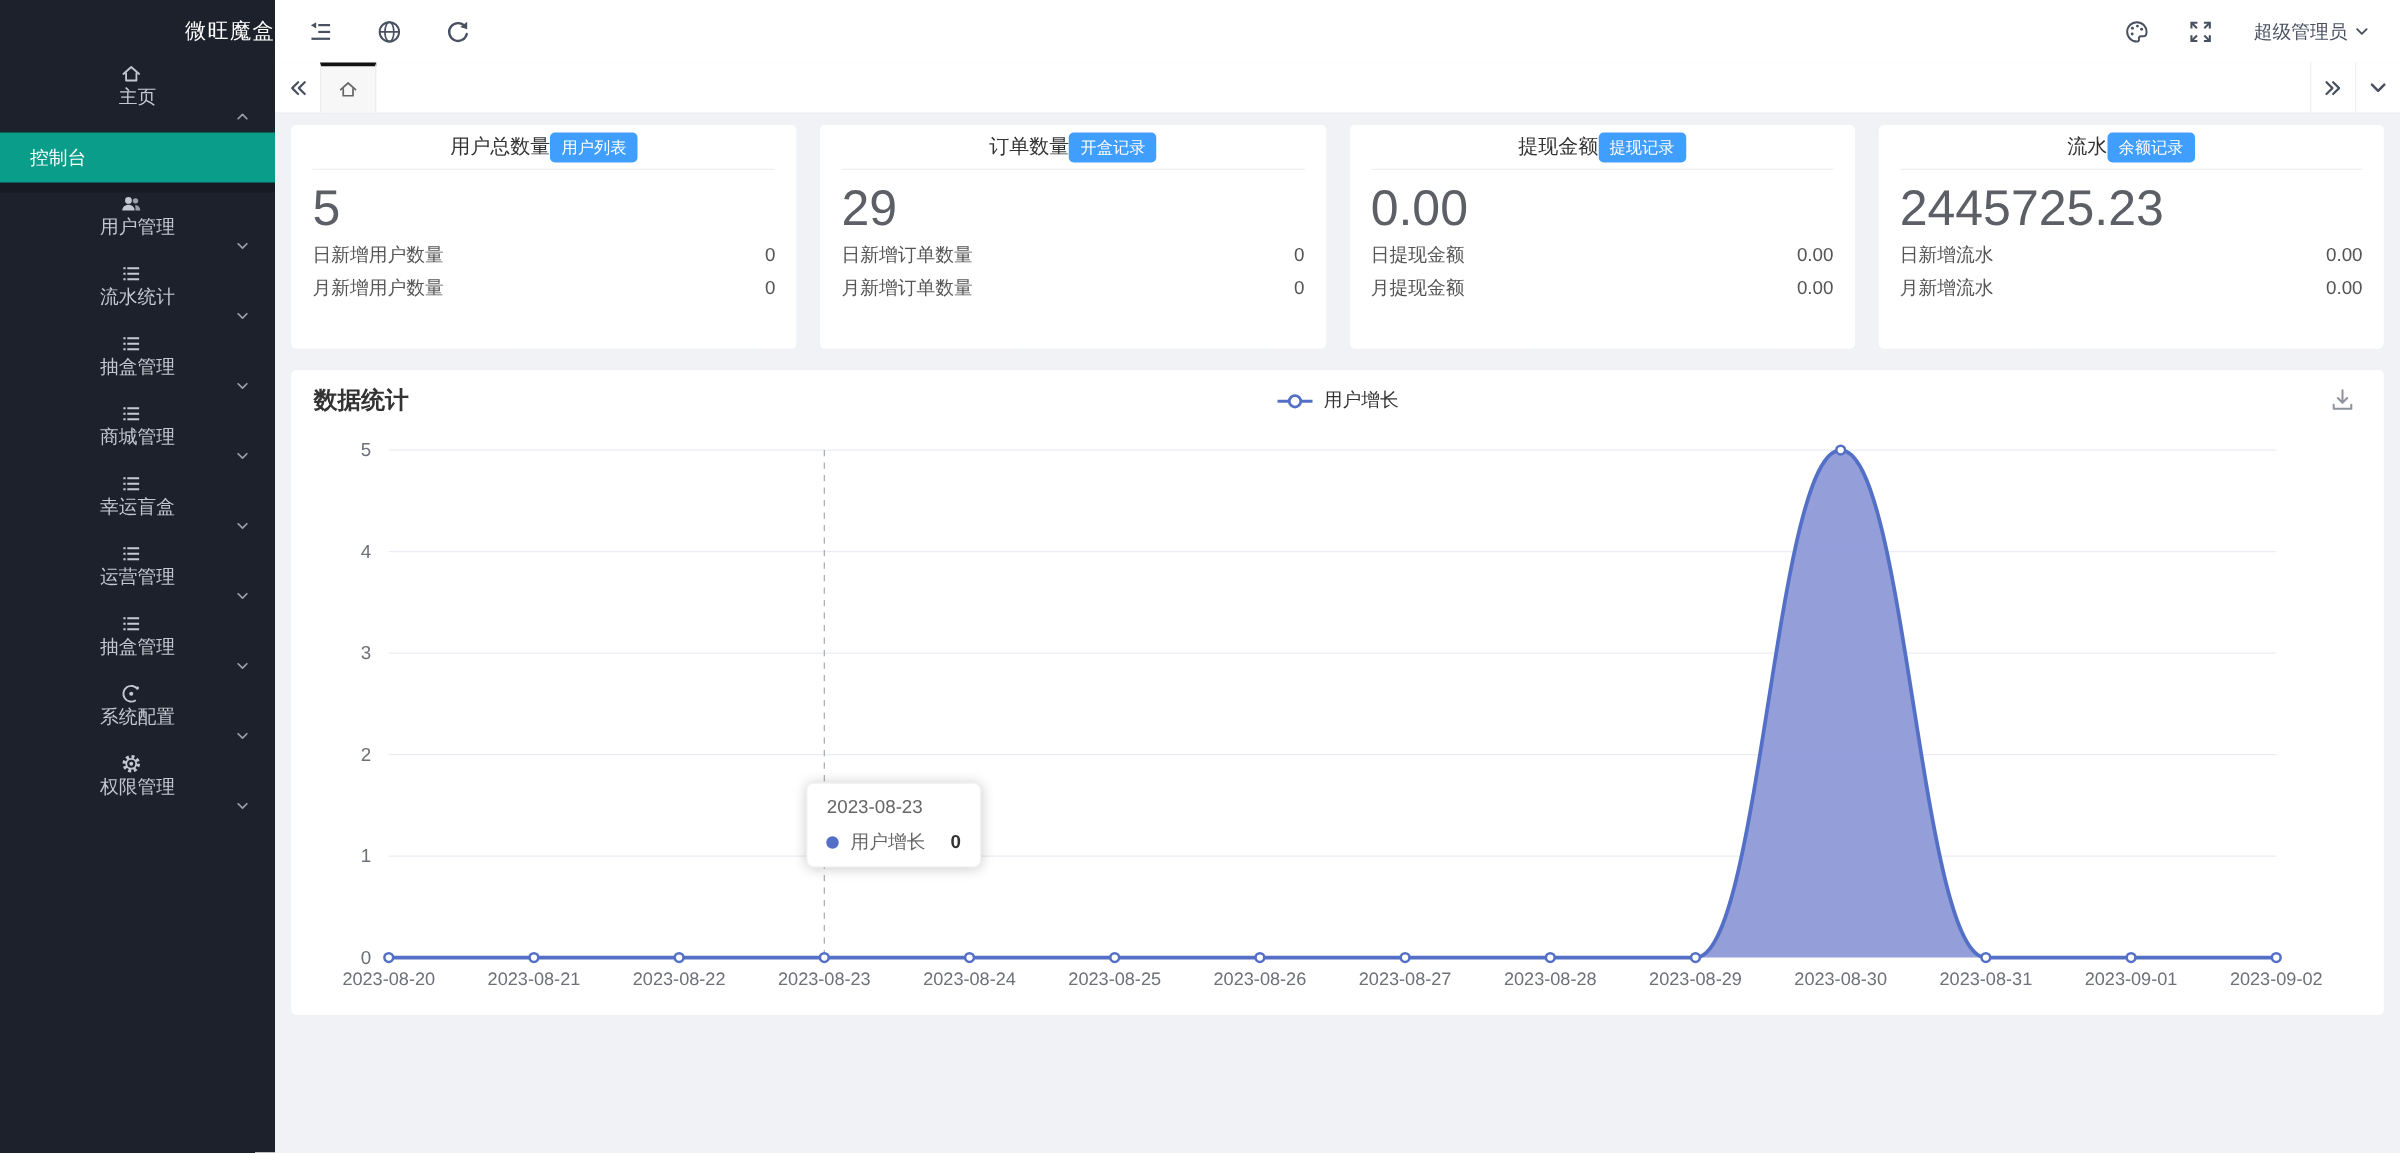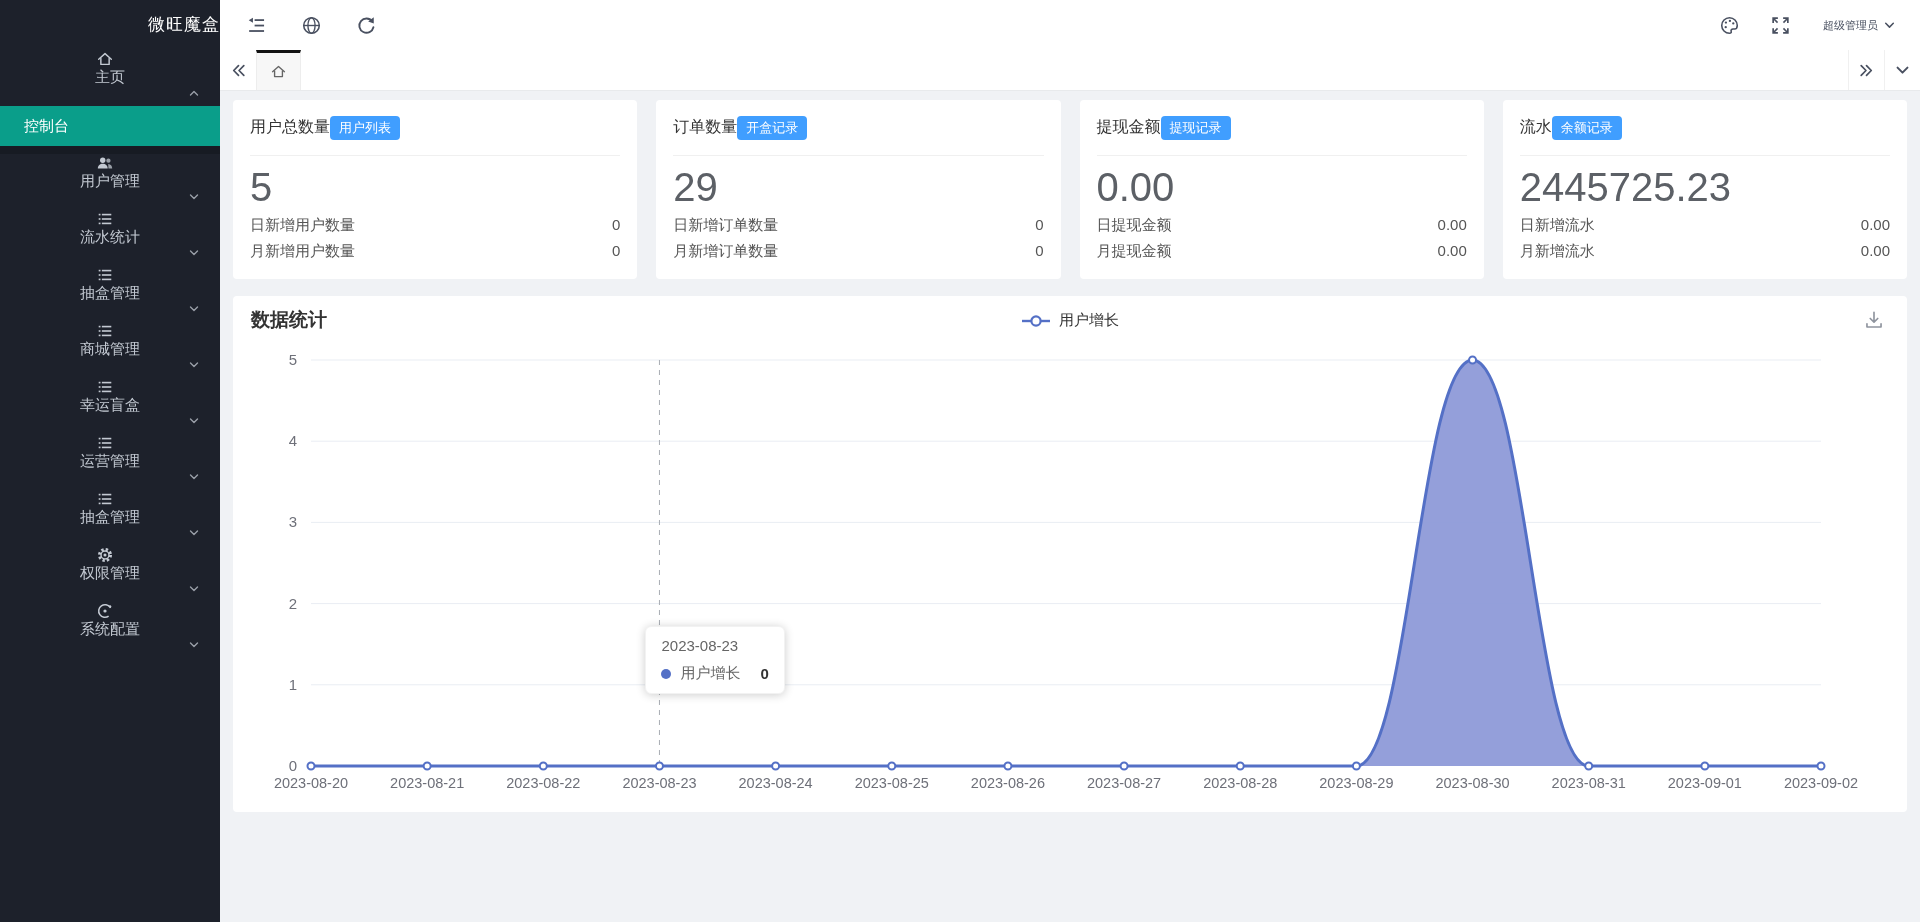--- a/index.html
+++ b/index.html
@@ -16,37 +16,37 @@
   .submenu-item { height:40px; display:flex; align-items:center; padding-left:24px; color:#e3e7ec; font-size:15px; cursor:pointer; }
   .submenu-item.active { background:#0a9e8a; color:#fff; }
 
   
   .main { flex:1; display:flex; flex-direction:column; min-width:0; }
   .topbar { height:50px; background:#fff; display:flex; align-items:center; padding:0 24px 0 26px; }
   .tbtn { width:21px; height:21px; color:#495060; margin-right:34px; background:none; border:none; cursor:pointer; padding:0; }
   .tbtn svg, .user svg, .tab svg, .tnav svg, .dl svg { display:block; width:100%; height:100%; }
   .tb-right { margin-left:auto; display:flex; align-items:center; }
   .tb-right .tbtn { margin-right:0; margin-left:30px; }
-  .user { display:flex; align-items:center; gap:5px; margin-left:32px; font-size:11px; color:#495060; cursor:pointer; }
+  .user { display:flex; align-items:center; gap:5px; margin-left:32px; font-size:15px; color:#495060; cursor:pointer; }
   .user .chevd { width:13px; height:13px; }
 
   .tabbar { height:41px; background:#fff; border-bottom:1px solid #e8eaec; display:flex; align-items:stretch; }
   .tnav { width:36px; display:flex; align-items:center; justify-content:center; color:#495060; background:none; border:none; cursor:pointer; }
   .tnav svg { width:17px; height:17px; }
   .tab { width:45px; background:#f7f7f7; border-top:3px solid #121212; border-left:1px solid #ededed; border-right:1px solid #ededed; display:flex; align-items:center; justify-content:center; color:#666; cursor:pointer; }
   .tab svg { width:17px; height:17px; }
   .tab-spacer { flex:1; }
   .tnav.right { border-left:1px solid #f0f0f0; }
 
   .content { flex:1; padding:9px 13px; background:#f0f2f5; }
 
   
   .cards { display:flex; gap:19px; }
   .card { flex:1; background:#fff; border-radius:4px; height:179px; padding:0 17px; }
-  .card-head { height:56px; display:flex; align-items:center; justify-content:flex-start; border-bottom:1px solid #f0f0f0; }
+  .card-head { height:36px; display:flex; align-items:center; justify-content:center; border-bottom:1px solid #f0f0f0; }
   .card-title { font-size:16px; color:#333; }
   .badge { background:#409eff; color:#fff; font-size:13px; padding:3px 9px; border-radius:4px; cursor:pointer; }
   .card-value { font-size:40px; color:#5c6066; margin-top:8px; line-height:47px; }
   .card-row { display:flex; justify-content:space-between; font-size:15px; color:#555; line-height:25px; margin-top:1px; }
 
   
   .chart-card { position:relative; margin-top:17px; background:#fff; border-radius:4px; height:516px; }
   .chart-title { position:absolute; left:18px; top:11px; font-size:19px; font-weight:bold; color:#333; z-index:2; }
   .legend { position:absolute; top:15px; left:0; right:0; display:flex; justify-content:center; align-items:center; gap:8px; font-size:15px; color:#333; z-index:2; cursor:pointer; }
   .dl { position:absolute; right:22px; top:13px; width:22px; height:22px; color:#8f949e; background:none; border:none; cursor:pointer; padding:0; z-index:2; }
@@ -221,32 +221,32 @@
       <svg class="mi">
           <use href="#i-list"></use>
         </svg>
       <span>抽盒管理</span>
       <svg class="chev">
           <use href="#i-chev-down"></use>
         </svg>
     </div>
     <div class="menu-item">
       <svg class="mi">
+          <use href="#i-dial"></use>
+        </svg>
+      <span>系统配置</span>
+      <svg class="chev">
+          <use href="#i-chev-down"></use>
+        </svg>
+    </div>
+    <div class="menu-item">
+      <svg class="mi">
           <use href="#i-gear"></use>
         </svg>
       <span>权限管理</span>
-      <svg class="chev">
-          <use href="#i-chev-down"></use>
-        </svg>
-    </div>
-    <div class="menu-item">
-      <svg class="mi">
-          <use href="#i-dial"></use>
-        </svg>
-      <span>系统配置</span>
       <svg class="chev">
           <use href="#i-chev-down"></use>
         </svg>
     </div>
   </nav>
 </aside>
 
 <div class="main">
 
   <header class="topbar">

